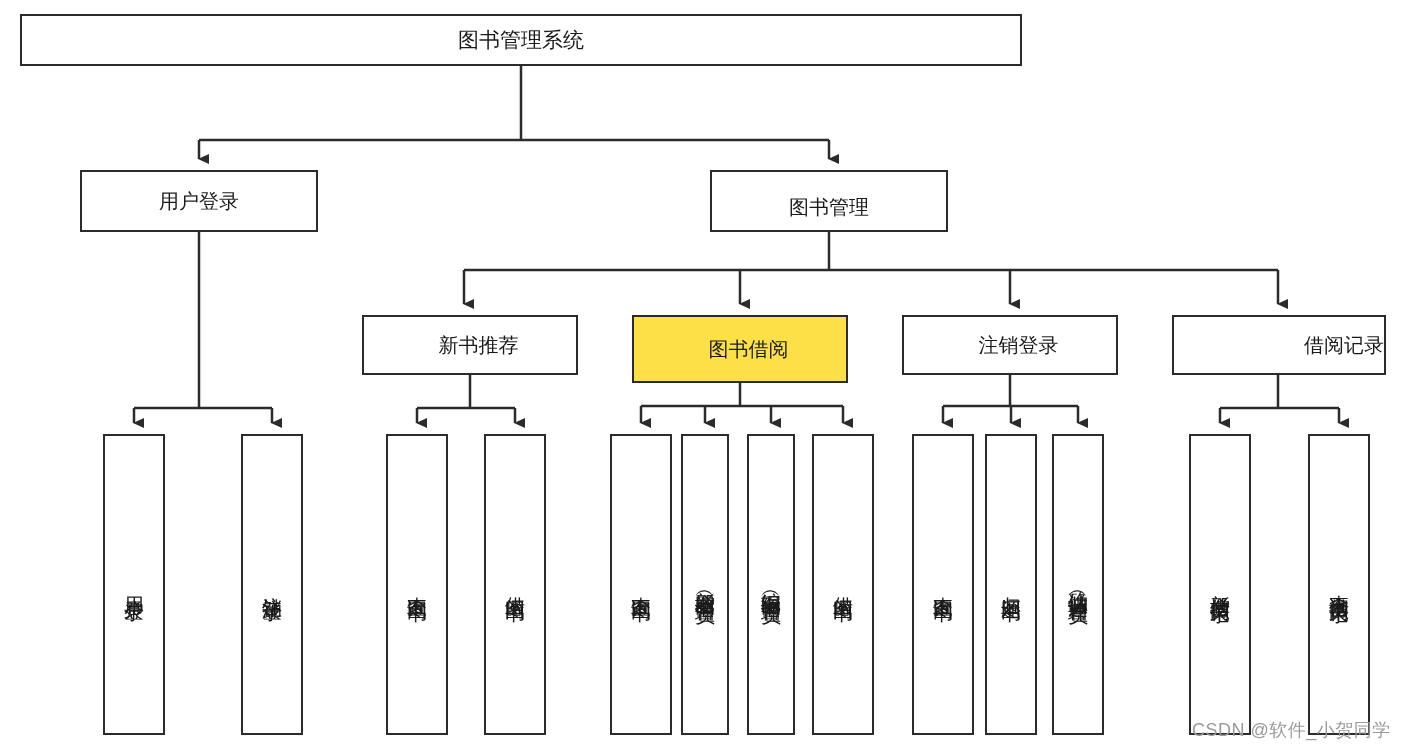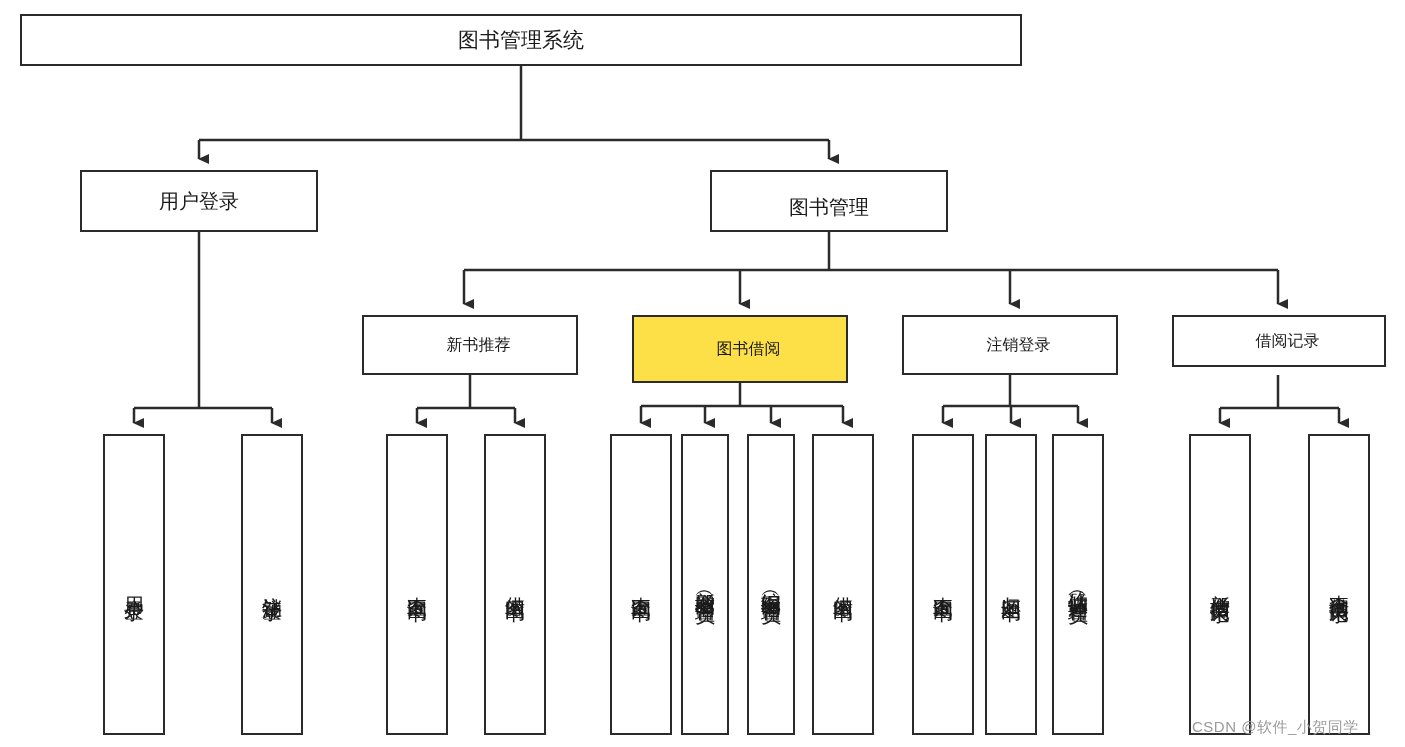--- a/index.html
+++ b/index.html
@@ -6,25 +6,25 @@
   body{width:1405px;height:747px;overflow:hidden;
        font-family:"Liberation Sans","DejaVu Sans",sans-serif;}
   #stage{position:relative;width:1405px;height:747px;background:#fff;}
   svg#wires{position:absolute;left:0;top:0;width:1405px;height:747px;}
   .node{position:absolute;box-sizing:border-box;background:#ffffff;
         border:2px solid #c4b5fd;display:flex;align-items:center;
         justify-content:center;color:#1a1a1a;}
   .node .label{text-align:center;line-height:1.22;white-space:pre;}
   .node.h .label{font-size:21px;}
   .node.lvl1 .label{font-size:20px;}
-  .node.lvl2 .label{font-size:16px;margin-left:17px;}
+  .node.lvl2 .label{font-size:20px;margin-left:17px;}
   .node.leaf{align-items:center;}
   .node.leaf .label{font-size:20px;writing-mode:vertical-rl;
        text-orientation:upright;letter-spacing:2px;line-height:1.05;}
-  .watermark{position:absolute;font-size:15px;color:#9a9a9a;
+  .watermark{position:absolute;font-size:18px;color:#9a9a9a;
        white-space:nowrap;letter-spacing:.5px;}
 </style>
 </head>
 <body>
 
 <div id="stage">
 
   <svg id="wires" viewBox="0 0 1405 747" xmlns="http://www.w3.org/2000/svg">
     <defs>
       <marker id="arrowhead" markerWidth="10" markerHeight="11" refX="5" refY="10" orient="auto" markerUnits="userSpaceOnUse">
@@ -80,21 +80,21 @@
       </div>
       <div class="node lvl2" style="left: 362px; top: 315px; width: 216px; height: 60px; border-color: rgb(43, 43, 43); background: rgb(255, 255, 255);">
         <span class="label" style="color: rgb(26, 26, 26);">新书推荐</span>
       </div>
       <div class="node lvl2" style="left: 632px; top: 315px; width: 216px; height: 68px; border-color: rgb(43, 43, 43); background: #fde047;">
         <span class="label" style="color: rgb(26, 26, 26);">图书借阅</span>
       </div>
       <div class="node lvl2" style="left: 902px; top: 315px; width: 216px; height: 60px; border-color: rgb(43, 43, 43); background: rgb(255, 255, 255);">
         <span class="label" style="color: rgb(26, 26, 26);">注销登录</span>
       </div>
-      <div class="node lvl2" style="left: 1172px; top: 315px; width: 214px; height: 52px; border-color: rgb(43, 43, 43); background: rgb(255, 255, 255);">
+      <div class="node lvl2" style="left: 1172px; top: 315px; width: 214px; height: 60px; border-color: rgb(43, 43, 43); background: rgb(255, 255, 255); justify-content: flex-end;">
         <span class="label" style="color: rgb(26, 26, 26);">借阅记录</span>
       </div>
       <div class="node leaf leaf" style="left: 103px; top: 434px; width: 62px; height: 301px; border-color: rgb(43, 43, 43); background: rgb(255, 255, 255);">
         <span class="label" style="color: rgb(26, 26, 26);">用户登录</span>
       </div>
       <div class="node leaf leaf" style="left: 241px; top: 434px; width: 62px; height: 301px; border-color: rgb(43, 43, 43); background: rgb(255, 255, 255);">
         <span class="label" style="color: rgb(26, 26, 26);">注销登录</span>
       </div>
       <div class="node leaf leaf" style="left: 386px; top: 434px; width: 62px; height: 301px; border-color: rgb(43, 43, 43); background: rgb(255, 255, 255);">
         <span class="label" style="color: rgb(26, 26, 26);">查询图书</span>

